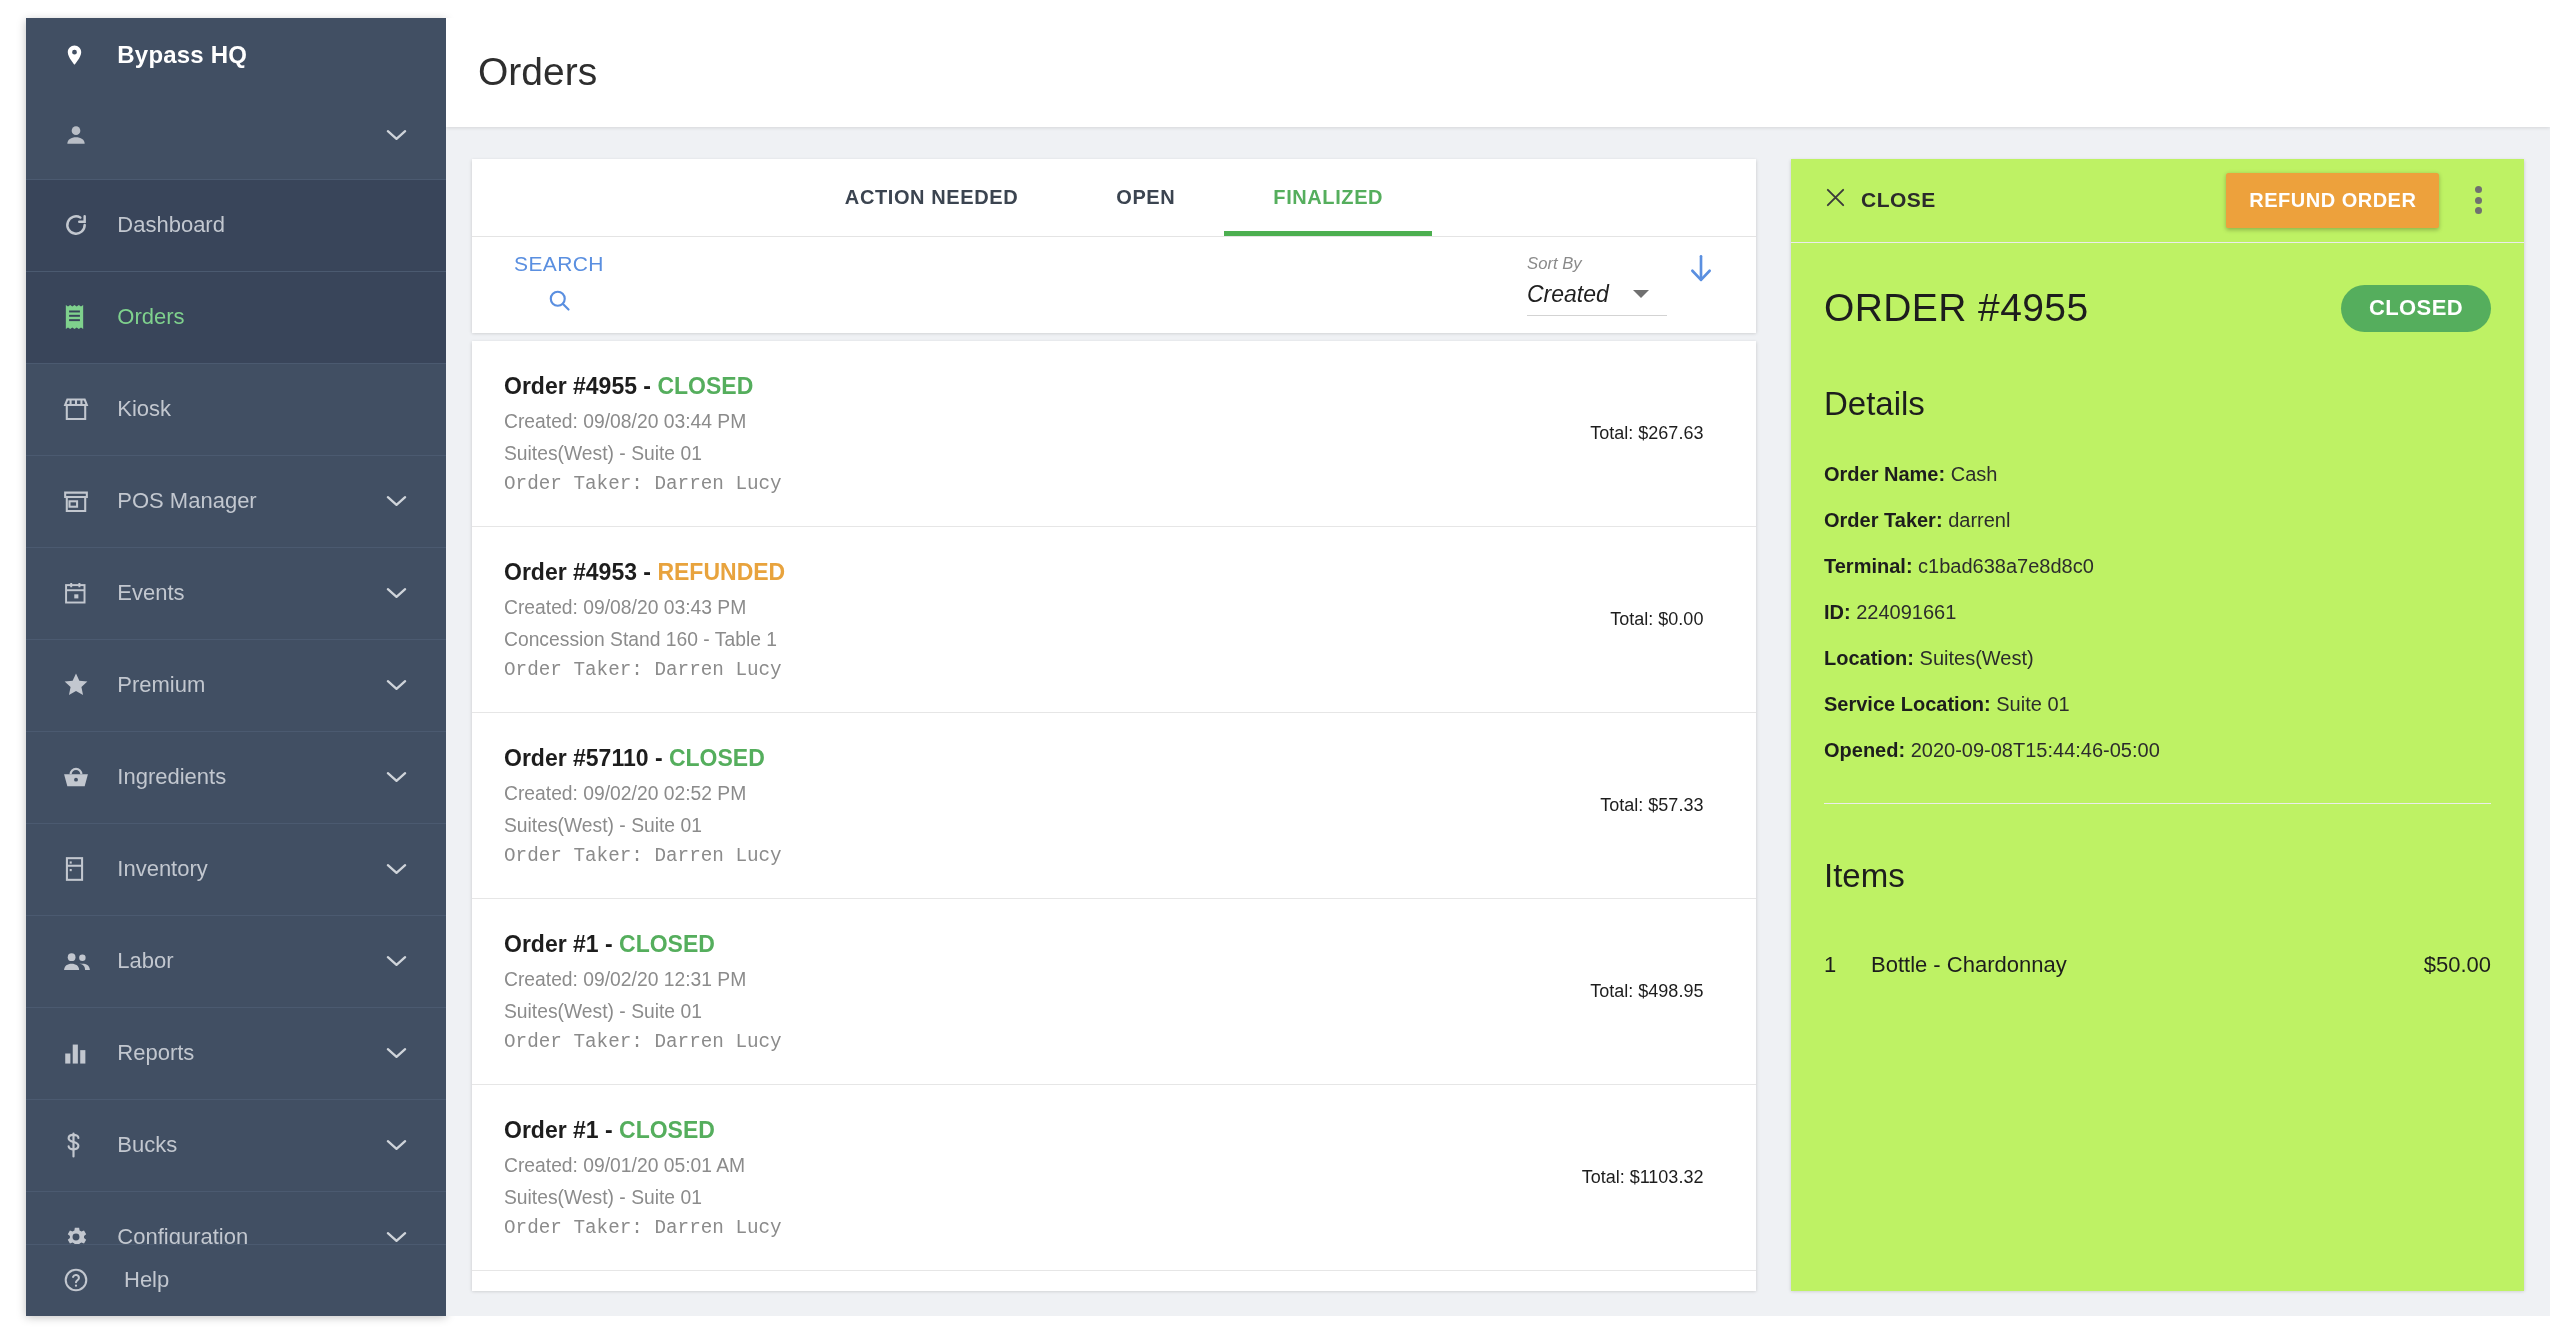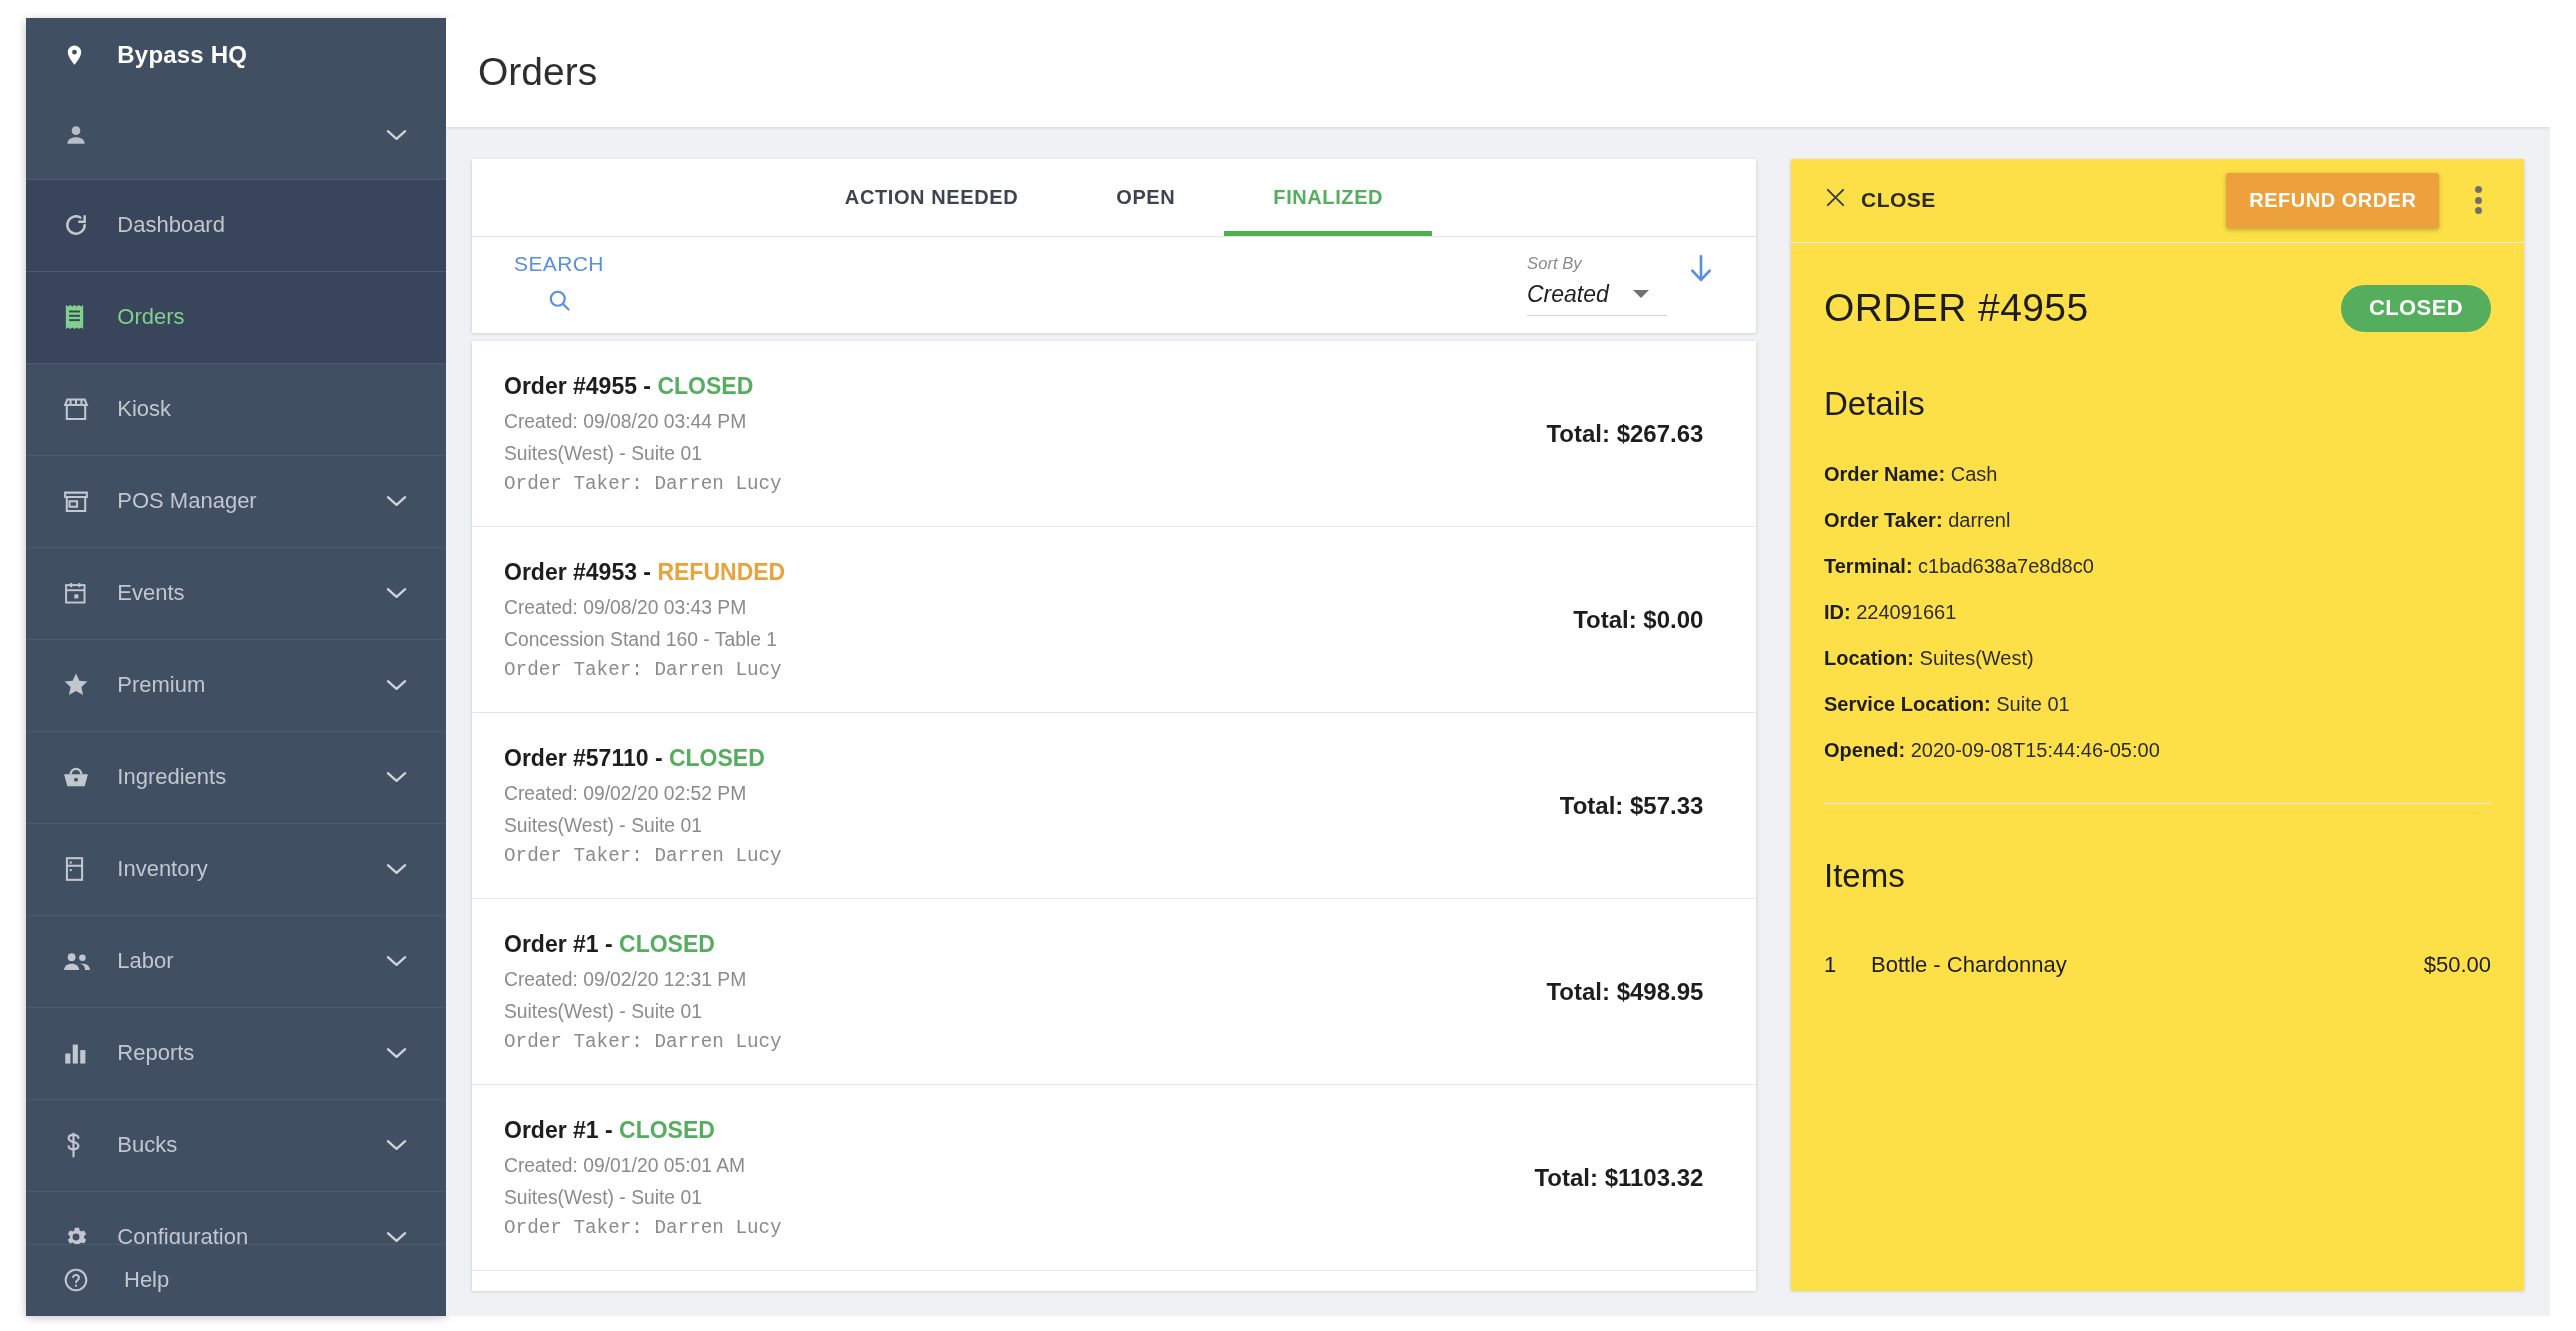--- a/index.html
+++ b/index.html
@@ -184,28 +184,28 @@
   }
   .order-status { font-weight: bold; }
   .st-CLOSED { color: #55ae5d; }
   .st-REFUNDED { color: #e8a33d; }
   .order-meta {
     font-size: 19.3px; color: #8b8b8b; line-height: 1.0;
     margin-bottom: 12.3px;
   }
   .order-meta:last-child { margin-bottom: 0; font-family: Liberation Mono, monospace; }
   .order-total {
-    font-size: 24px; font-weight: bold; color: #1d1d1d;
+    font-size: 18px; font-weight: normal; color: #1d1d1d;
     white-space: nowrap; padding-right: 17.6px;
   }
 
   
   .detail-card {
     flex: 1;
-    background: #fde047;
+    background: #bef264;
     box-shadow: 0 0.9px 3.5px rgba(0,0,0,0.18);
     display: flex; flex-direction: column;
     overflow: hidden;
   }
   .detail-head {
     height: 84px;
     display: flex; align-items: center;
     padding: 0 30px 0 33px;
     border-bottom: 0.9px solid #ececec;
     flex-shrink: 0;

